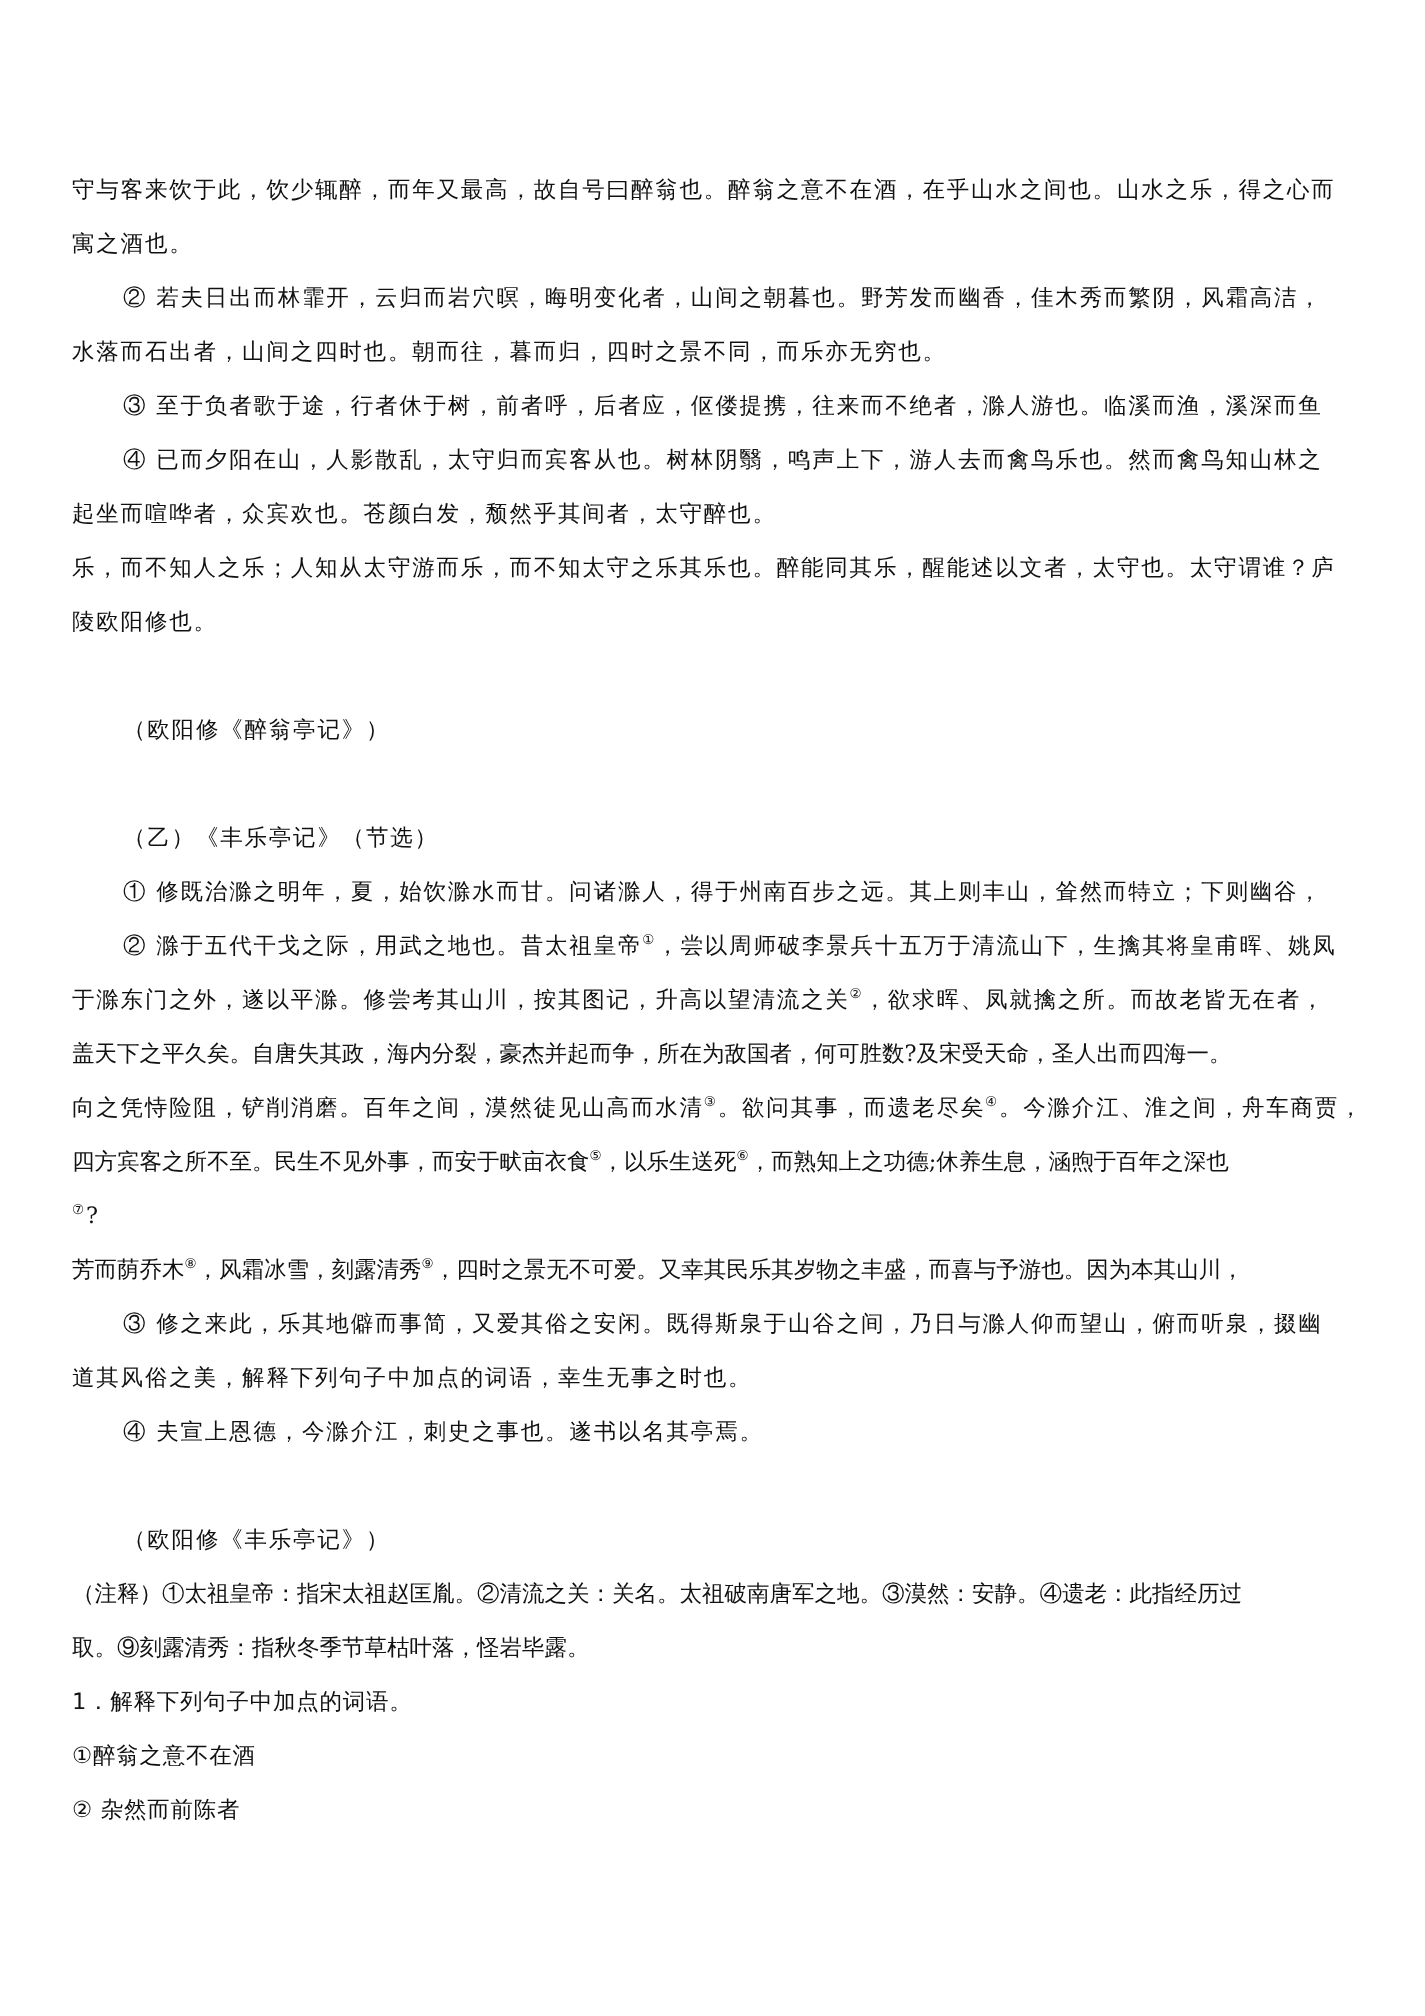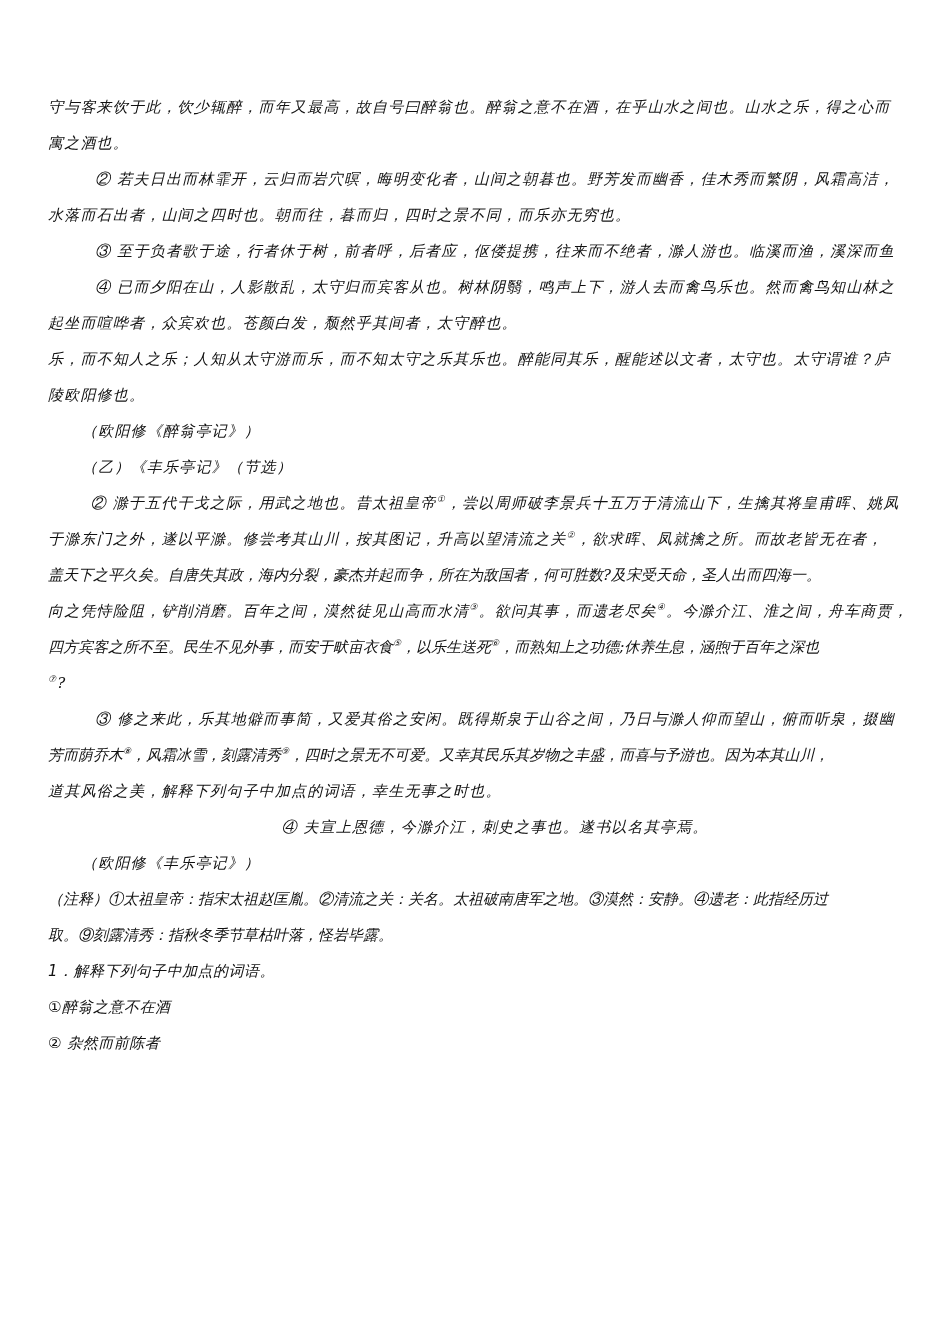--- a/index.html
+++ b/index.html
@@ -1,27 +1,27 @@
 <!DOCTYPE html>
 <html><head>
 <meta charset="utf-8">
 <style>
   html, body { margin: 0; padding: 0; background: #ffffff; }
   body { width: 950px; height: 1344px; position: relative; overflow: hidden; }
   .page {
-    position: absolute; left: 48px; top: 92px; width: 860px;
+    position: absolute; left: 48px; top: 111px; width: 860px;
     font-family: "DejaVu Serif", "Liberation Serif", serif;
-    font-size: 15px; color: #111111; font-style: italic;
+    font-size: 15px; color: #111111;
   }
   .line {
     height: 36px; line-height: 30px; white-space: nowrap;
     letter-spacing: 1.2px;
   }
-  .indent { padding-left: 34px; text-align: center; }
-  .indent-src { padding-left: 34px; }
+  .indent { padding-left: 34px; }
+  .indent-src { padding-left: 34px; margin-top: 36px; }
   .tight { letter-spacing: 0px; }
   sup { font-size: 9px; line-height: 0; vertical-align: super; }
   .q { font-family: "DejaVu Sans", "Liberation Sans", sans-serif; letter-spacing: 0.5px; }
 </style>
 </head>
 <body>
 
 <div class="page">
 
   <div>
@@ -37,30 +37,31 @@
     <div class="line">起坐而喧哗者，众宾欢也。苍颜白发，颓然乎其间者，太守醉也。</div>
     <div class="line">乐，而不知人之乐；人知从太守游而乐，而不知太守之乐其乐也。醉能同其乐，醒能述以文者，太守也。太守谓谁？庐</div>
     <div class="line">陵欧阳修也。</div>
 
     <div class="line indent-src">（欧阳修《醉翁亭记》）</div>
   </div>
 
   <div>
     <div class="line indent-src">（乙）《丰乐亭记》（节选）</div>
 
+    <div class="line indent">① 修既治滁之明年，夏，始饮滁水而甘。问诸滁人，得于州南百步之远。其上则丰山，耸然而特立；下则幽谷，</div>
 
     <div class="line indent"><span>② 滁于五代干戈之际，用武之地也。昔太祖皇帝</span><sup>①</sup><span>，尝以周师破李景兵十五万于清流山下，生擒其将皇甫晖、姚凤</span></div>
     <div class="line"><span>于滁东门之外，遂以平滁。修尝考其山川，按其图记，升高以望清流之关</span><sup>②</sup><span>，欲求晖、凤就擒之所。而故老皆无在者，</span></div>
     <div class="line tight">盖天下之平久矣。自唐失其政，海内分裂，豪杰并起而争，所在为敌国者，何可胜数?及宋受天命，圣人出而四海一。</div>
     <div class="line"><span>向之凭恃险阻，铲削消磨。百年之间，漠然徒见山高而水清</span><sup>③</sup><span>。欲问其事，而遗老尽矣</span><sup>④</sup><span>。今滁介江、淮之间，舟车商贾，</span></div>
     <div class="line tight"><span>四方宾客之所不至。民生不见外事，而安于畎亩衣食</span><sup>⑤</sup><span>，以乐生送死</span><sup>⑥</sup><span>，而熟知上之功德;休养生息，涵煦于百年之深也</span></div>
     <div class="line"><sup>⑦</sup><span>?</span></div>
 
+    <div class="line tight"><span>芳而荫乔木</span><sup>⑧</sup><span>，风霜冰雪，刻露清秀</span><sup>⑨</sup><span>，四时之景无不可爱。又幸其民乐其岁物之丰盛，而喜与予游也。因为本其山川，</span></div>
     <div class="line indent">③ 修之来此，乐其地僻而事简，又爱其俗之安闲。既得斯泉于山谷之间，乃日与滁人仰而望山，俯而听泉，掇幽</div>
-    <div class="line tight"><span>芳而荫乔木</span><sup>⑧</sup><span>，风霜冰雪，刻露清秀</span><sup>⑨</sup><span>，四时之景无不可爱。又幸其民乐其岁物之丰盛，而喜与予游也。因为本其山川，</span></div>
     <div class="line">道其风俗之美，解释下列句子中加点的词语，幸生无事之时也。</div>
 
     <div class="line indent">④ 夫宣上恩德，今滁介江，刺史之事也。遂书以名其亭焉。</div>
 
     <div class="line indent-src">（欧阳修《丰乐亭记》）</div>
   </div>
 
   <div>
     <div class="line tight">（注释）①太祖皇帝：指宋太祖赵匡胤。②清流之关：关名。太祖破南唐军之地。③漠然：安静。④遗老：此指经历过</div>
     <div class="line tight">取。⑨刻露清秀：指秋冬季节草枯叶落，怪岩毕露。</div>

